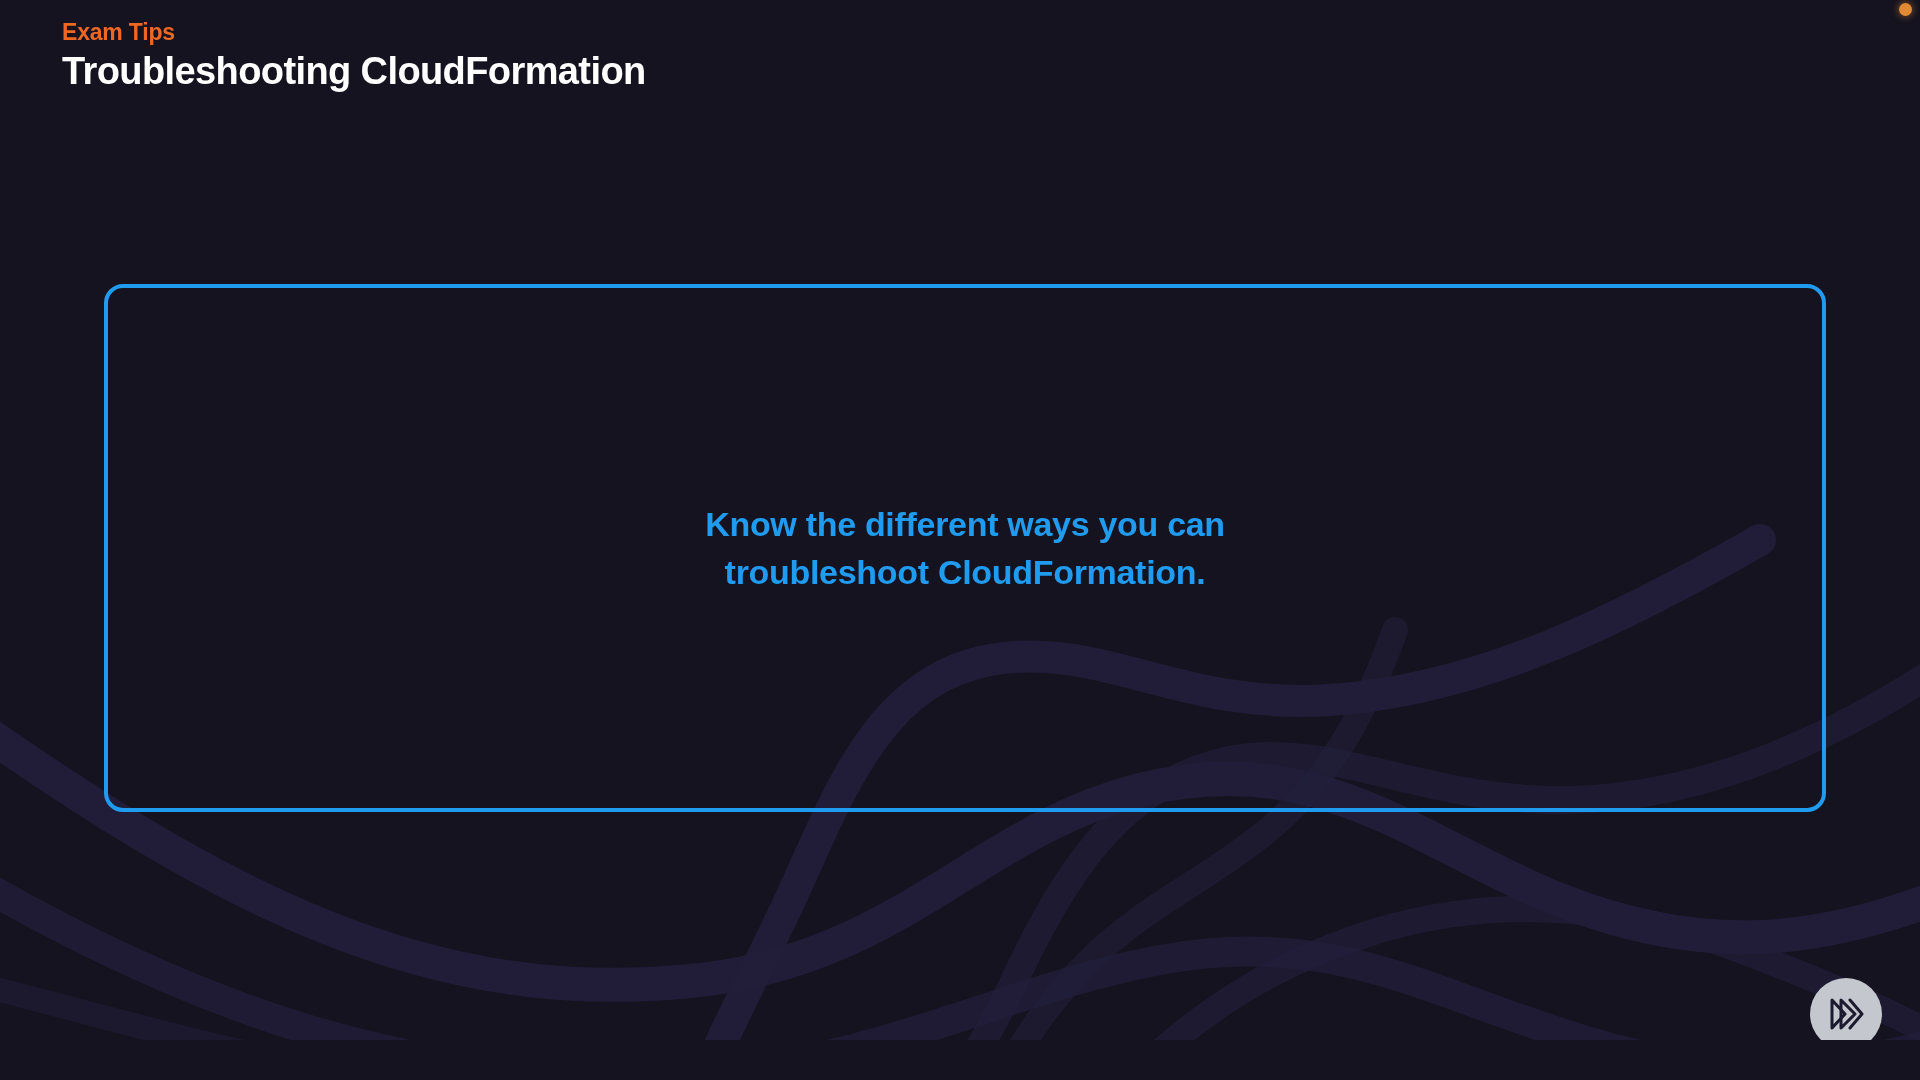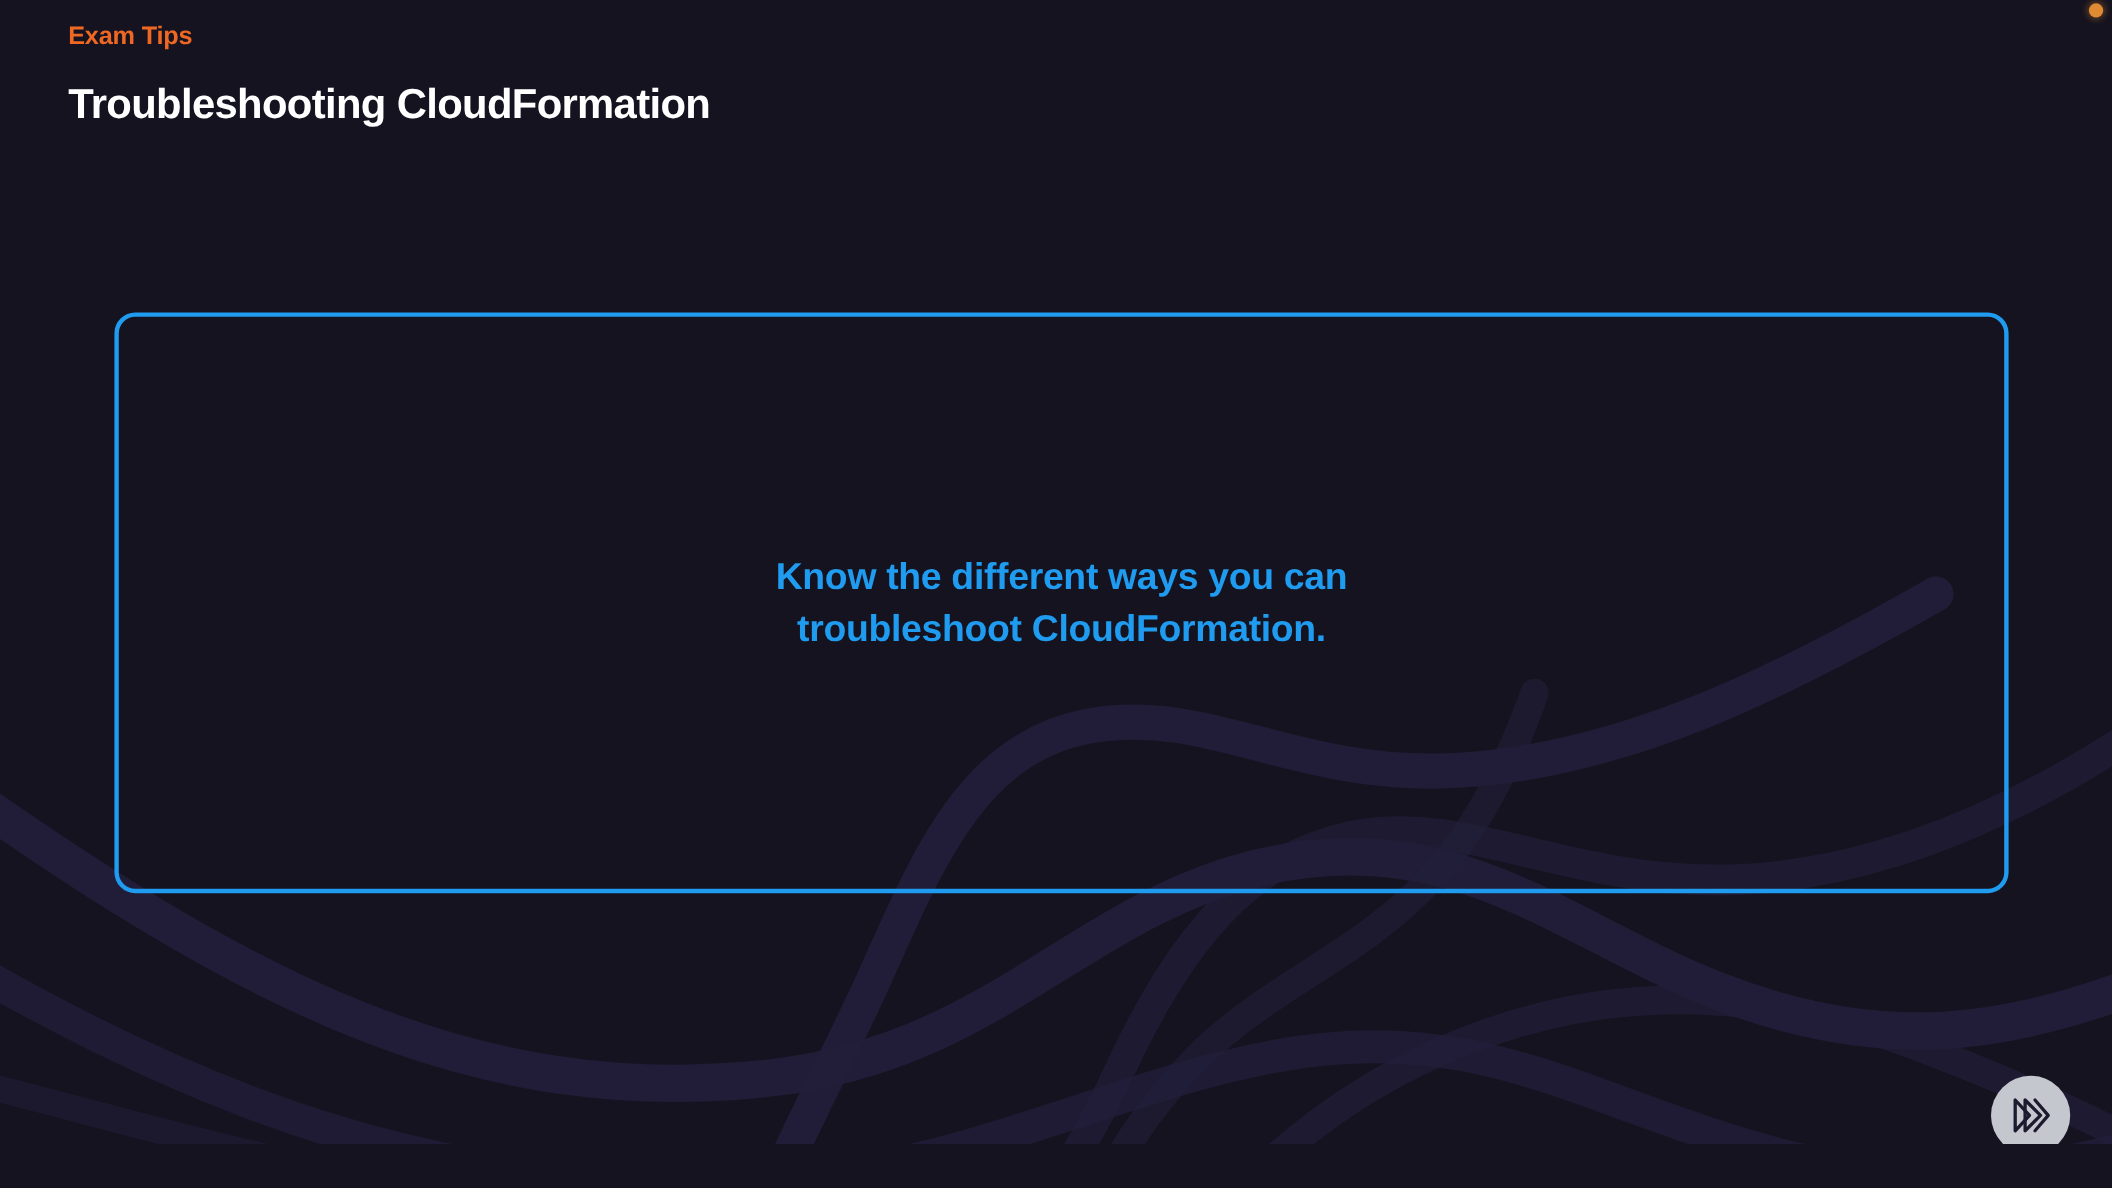--- a/index.html
+++ b/index.html
@@ -43,21 +43,21 @@
     color:#ee6723;
     letter-spacing:-0.2px;
     line-height:1.25;
   }
   .page-title {
     font-size:38px;
     font-weight:bold;
     color:#ffffff;
     letter-spacing:-0.6px;
     line-height:1.3;
-    margin-top:24px;
+    margin-top:0;
   }
 
   
   .cards {
     position:absolute;
     left:104px;
     top:284px;
     width:1722px;
     height:528px;
     display:flex;

